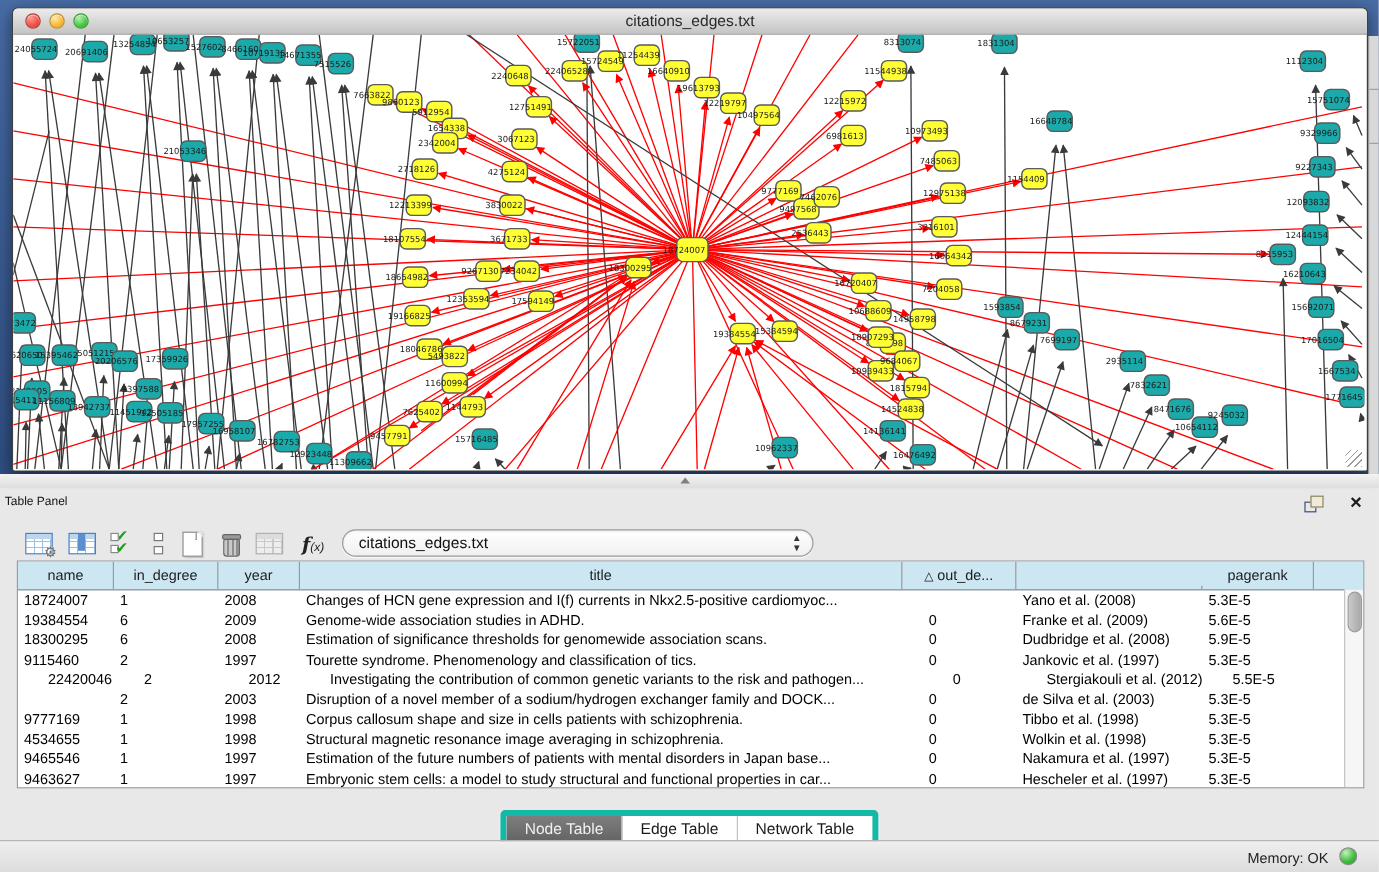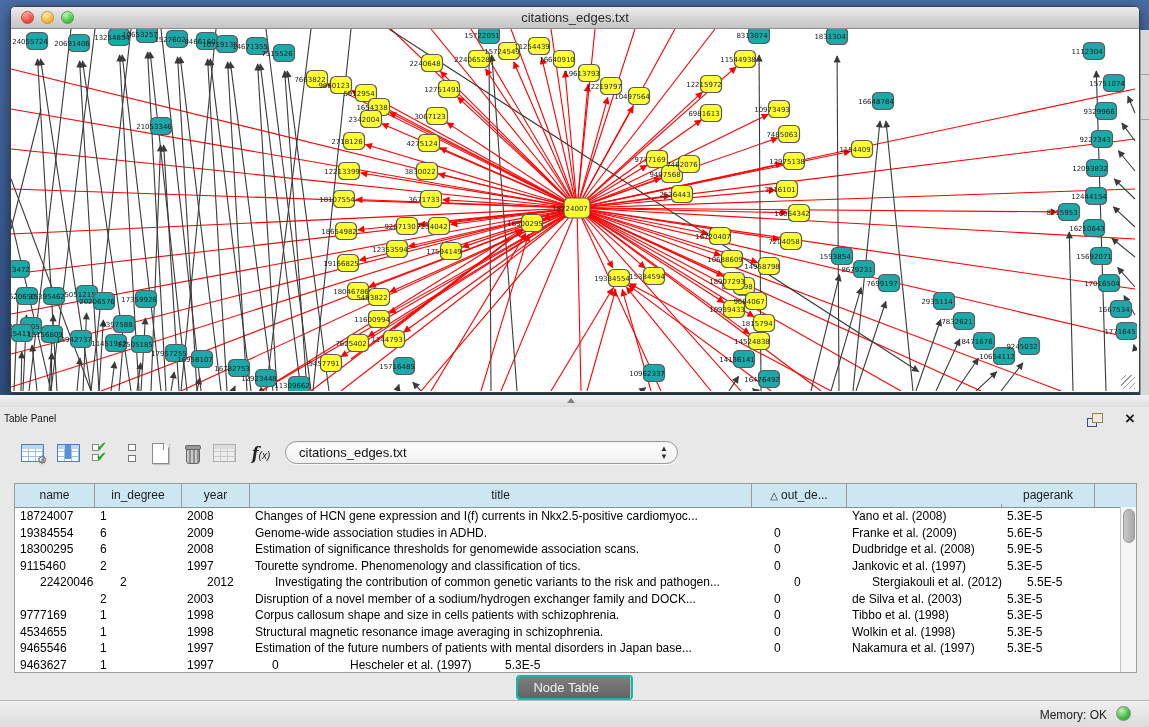--- a/index.html
+++ b/index.html
@@ -69,34 +69,34 @@
      background:repeating-linear-gradient(90deg,#c9c9c9 0 2px,#8f8f8f 2px 4px);}
   .fx-ic{font-size:14px;color:#222;}
   .fx-ic i{font-family:"DejaVu Serif",serif;font-weight:bold;font-size:16px;}
   .fx-ic span{font-size:10px;font-style:italic;}
   .tbl-select{position:absolute;left:285px;top:8px;width:393px;height:23px;border:1px solid #9a9a9a;border-radius:12px;
     background:linear-gradient(#ffffff,#f0f0f0);box-shadow:0 1px 1px rgba(255,255,255,.8), inset 0 1px 2px rgba(0,0,0,.08);
     font-size:13px;color:#111;line-height:22px;padding-left:13px;box-sizing:border-box;cursor:pointer;}
   .tbl-select .stepper{position:absolute;right:9px;top:3px;font-size:8px;color:#333;line-height:8px;text-align:center;}
 
   
-  .tp-table{position:absolute;left:14px;top:76px;width:1123px;height:190px;background:#fff;border:1px solid #9b9b9b;box-sizing:border-box;overflow:hidden;}
+  .tp-table{position:absolute;left:14px;top:60px;width:1123px;height:190px;background:#fff;border:1px solid #9b9b9b;box-sizing:border-box;overflow:hidden;}
   .thead{display:flex;height:23px;background:#cde7f2;border-bottom:1px solid #8f8f8f;}
   .th{box-sizing:border-box;border-right:1px solid #9b9b9b;font-size:12px;color:#1c1c1c;text-align:center;line-height:22px;
       overflow:hidden;white-space:nowrap;cursor:pointer;}
   .th .sort{font-size:10px;margin-right:3px;}
   .tbody .tr{display:flex;height:16.5px;cursor:default;}
   .td{box-sizing:border-box;font-size:12px;color:#000;line-height:16px;white-space:nowrap;overflow:hidden;padding-left:5px;}
   .vscroll{position:absolute;right:0;top:23px;bottom:0;width:15px;background:#f6f6f6;border-left:1px solid #c4c4c4;}
   .vscroll .thumb{position:absolute;left:2px;top:2px;width:10px;height:32px;border-radius:6px;
      background:linear-gradient(90deg,#c9c9c9,#a8a8a8);border:1px solid #9a9a9a;}
 
   
   .tp-tabs{position:absolute;left:0;top:268px;width:1149px;height:24px;display:flex;justify-content:center;}
-  .seg{display:inline-flex;border:2px solid #14b8a6;border-radius:4px;overflow:hidden;background:#ffffff;height:21px;box-shadow:0 1px 1px rgba(255,255,255,.9);flex-direction:column;}
+  .seg{display:inline-flex;border:5px solid #14b8a6;border-radius:4px;overflow:hidden;background:#ffffff;height:21px;box-shadow:0 1px 1px rgba(255,255,255,.9);}
   .seg .tab{padding:0 15px;font-size:13px;line-height:21px;color:#1a1a1a;cursor:pointer;border-right:1px solid #c0c0c0;}
   .seg .tab:last-child{border-right:none;}
   .seg .tab.selected{background:linear-gradient(#7e7e7e,#646464);color:#f1f1f1;}
 
   
   .status-bar{position:absolute;left:0;top:700px;width:1149px;height:27px;background:linear-gradient(#efefef,#dcdcdc);border-top:1px solid #b5b5b5;box-sizing:border-box;}
   .mem-label{position:absolute;right:42px;top:7px;font-size:12px;color:#222;}
   .mem-dot{position:absolute;right:18px;top:5px;width:15px;height:15px;border-radius:50%;
     background:radial-gradient(circle at 35% 28%,#c2f3b8,#3dbb3d 60%,#2a9e2a);border:1px solid #8a8a8a;box-sizing:border-box;}
 </style>
@@ -934,20 +934,21 @@
             <div class="td" style="width: 68px;">1997</div>
             <div class="td" style="width: 502px;">Estimation of the future numbers of patients with mental disorders in Japan base...</div>
             <div class="td" style="width: 95px; padding-left: 22px;">0</div>
             <div class="td" style="width: 155px;">Nakamura et al. (1997)</div>
             <div class="td" style="width: 93px;">5.3E-5</div>
           </div>
           <div class="tr">
             <div class="td" style="width: 80px;">9463627</div>
             <div class="td" style="width: 87px;">1</div>
             <div class="td" style="width: 68px;">1997</div>
+            <div class="td" style="width: 502px;">Embryonic stem cells: a model to study structural and functional properties in car...</div>
             <div class="td" style="width: 95px; padding-left: 22px;">0</div>
             <div class="td" style="width: 155px;">Hescheler et al. (1997)</div>
             <div class="td" style="width: 93px;">5.3E-5</div>
           </div>
         </div>
       <div class="vscroll">
         <div class="thumb"></div>
       </div>
     </div>
 

